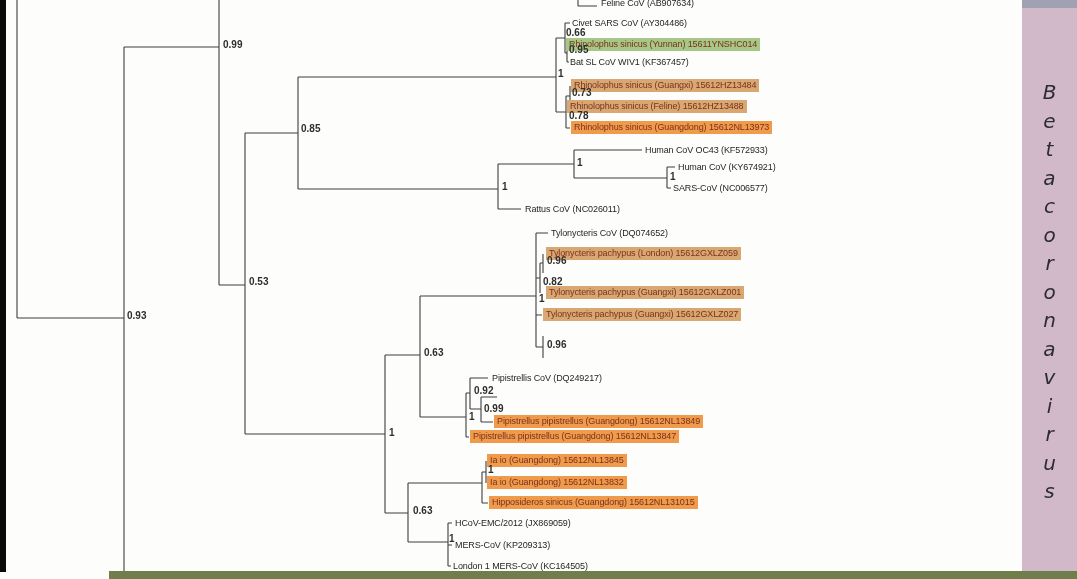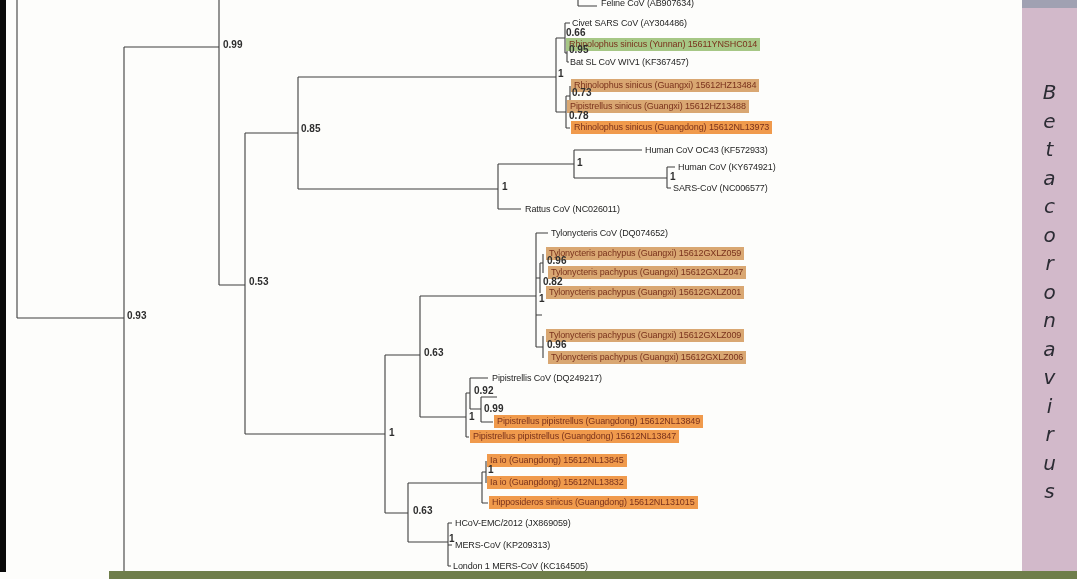--- a/index.html
+++ b/index.html
@@ -76,32 +76,30 @@
       M408 542 H448 M448 523 V566
       M448 523 H452 M448 545 H452 M448 566 H451
     "></path>
   </svg>
 
   <div class="taxon" style="left:601px;top:-3px">Feline CoV (AB907634)</div>
   <div class="taxon" style="left:572px;top:17px">Civet SARS CoV (AY304486)</div>
   <div class="taxon hl hl-green" style="left:566px;top:38px">Rhinolophus sinicus (Yunnan) 15611YNSHC014</div>
   <div class="taxon" style="left:570px;top:56px">Bat SL CoV WIV1 (KF367457)</div>
   <div class="taxon hl hl-tan" style="left:571px;top:79px">Rhinolophus sinicus (Guangxi) 15612HZ13484</div>
-  <div class="taxon hl hl-tan" style="left:567px;top:100px">Pipistrellus sinicus (Guangxi) 15612HZ13488</div>
+  <div class="taxon hl hl-tan" style="left:567px;top:100px">Rhinolophus sinicus (Feline) 15612HZ13488</div>
   <div class="taxon hl hl-orange" style="left:571px;top:121px">Rhinolophus sinicus (Guangdong) 15612NL13973</div>
   <div class="taxon" style="left:645px;top:144px">Human CoV OC43 (KF572933)</div>
   <div class="taxon" style="left:678px;top:161px">Human CoV (KY674921)</div>
   <div class="taxon" style="left:673px;top:182px">SARS-CoV (NC006577)</div>
   <div class="taxon" style="left:525px;top:203px">Rattus CoV (NC026011)</div>
   <div class="taxon" style="left:551px;top:227px">Tylonycteris CoV (DQ074652)</div>
-  <div class="taxon hl hl-tan" style="left:546px;top:247px">Tylonycteris pachypus (Guangxi) 15612GXLZ059</div>
-  <div class="taxon hl hl-tan" style="left:548px;top:266px">Tylonycteris pachypus (Guangxi) 15612GXLZ047</div>
+  <div class="taxon hl hl-tan" style="left:546px;top:247px">Tylonycteris pachypus (London) 15612GXLZ059</div>
   <div class="taxon hl hl-tan" style="left:546px;top:286px">Tylonycteris pachypus (Guangxi) 15612GXLZ001</div>
-  <div class="taxon hl hl-tan" style="left:546px;top:329px">Tylonycteris pachypus (Guangxi) 15612GXLZ009</div>
-  <div class="taxon hl hl-tan" style="left:548px;top:351px">Tylonycteris pachypus (Guangxi) 15612GXLZ006</div>
+  <div class="taxon hl hl-tan" style="left:543px;top:308px">Tylonycteris pachypus (Guangxi) 15612GXLZ027</div>
   <div class="taxon" style="left:492px;top:372px">Pipistrellis CoV (DQ249217)</div>
   <div class="taxon hl hl-orange" style="left:494px;top:415px">Pipistrellus pipistrellus (Guangdong) 15612NL13849</div>
   <div class="taxon hl hl-orange" style="left:470px;top:430px">Pipistrellus pipistrellus (Guangdong) 15612NL13847</div>
   <div class="taxon hl hl-orange" style="left:487px;top:454px">Ia io (Guangdong) 15612NL13845</div>
   <div class="taxon hl hl-orange" style="left:487px;top:476px">Ia io (Guangdong) 15612NL13832</div>
   <div class="taxon hl hl-orange" style="left:489px;top:496px">Hipposideros sinicus (Guangdong) 15612NL131015</div>
   <div class="taxon" style="left:455px;top:517px">HCoV-EMC/2012 (JX869059)</div>
   <div class="taxon" style="left:455px;top:539px">MERS-CoV (KP209313)</div>
   <div class="taxon" style="left:453px;top:560px">London 1 MERS-CoV (KC164505)</div>
 

